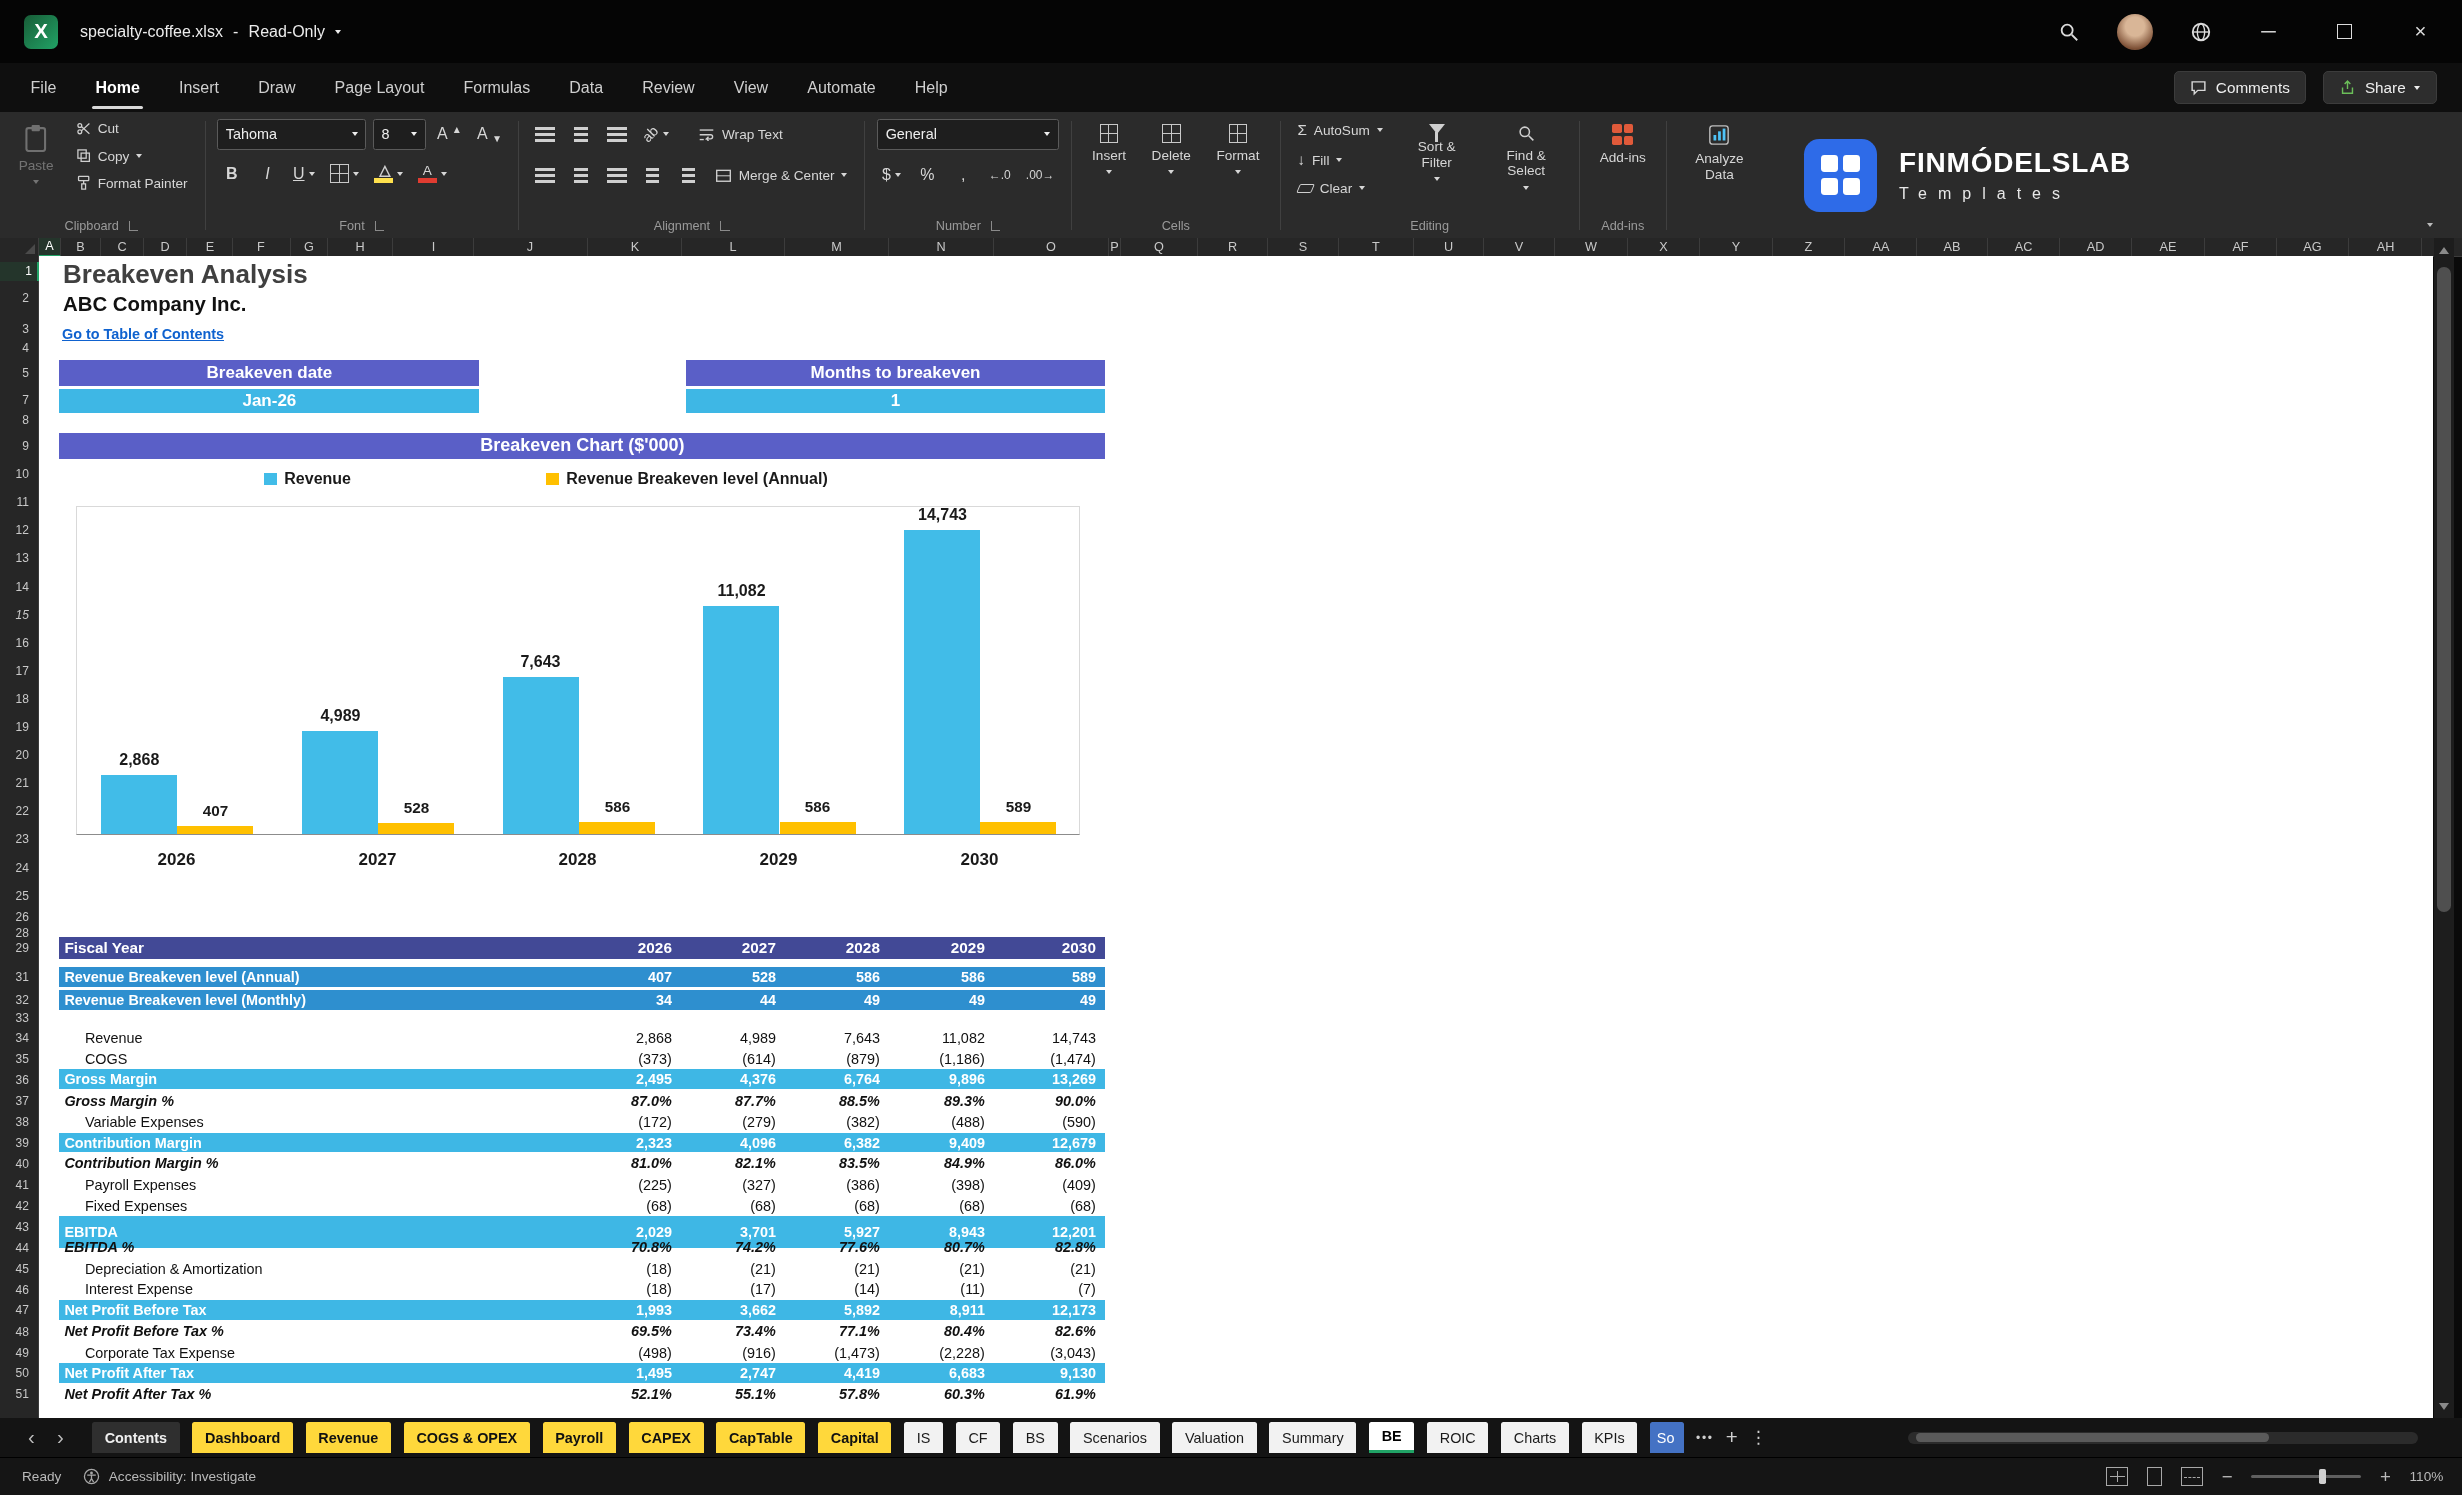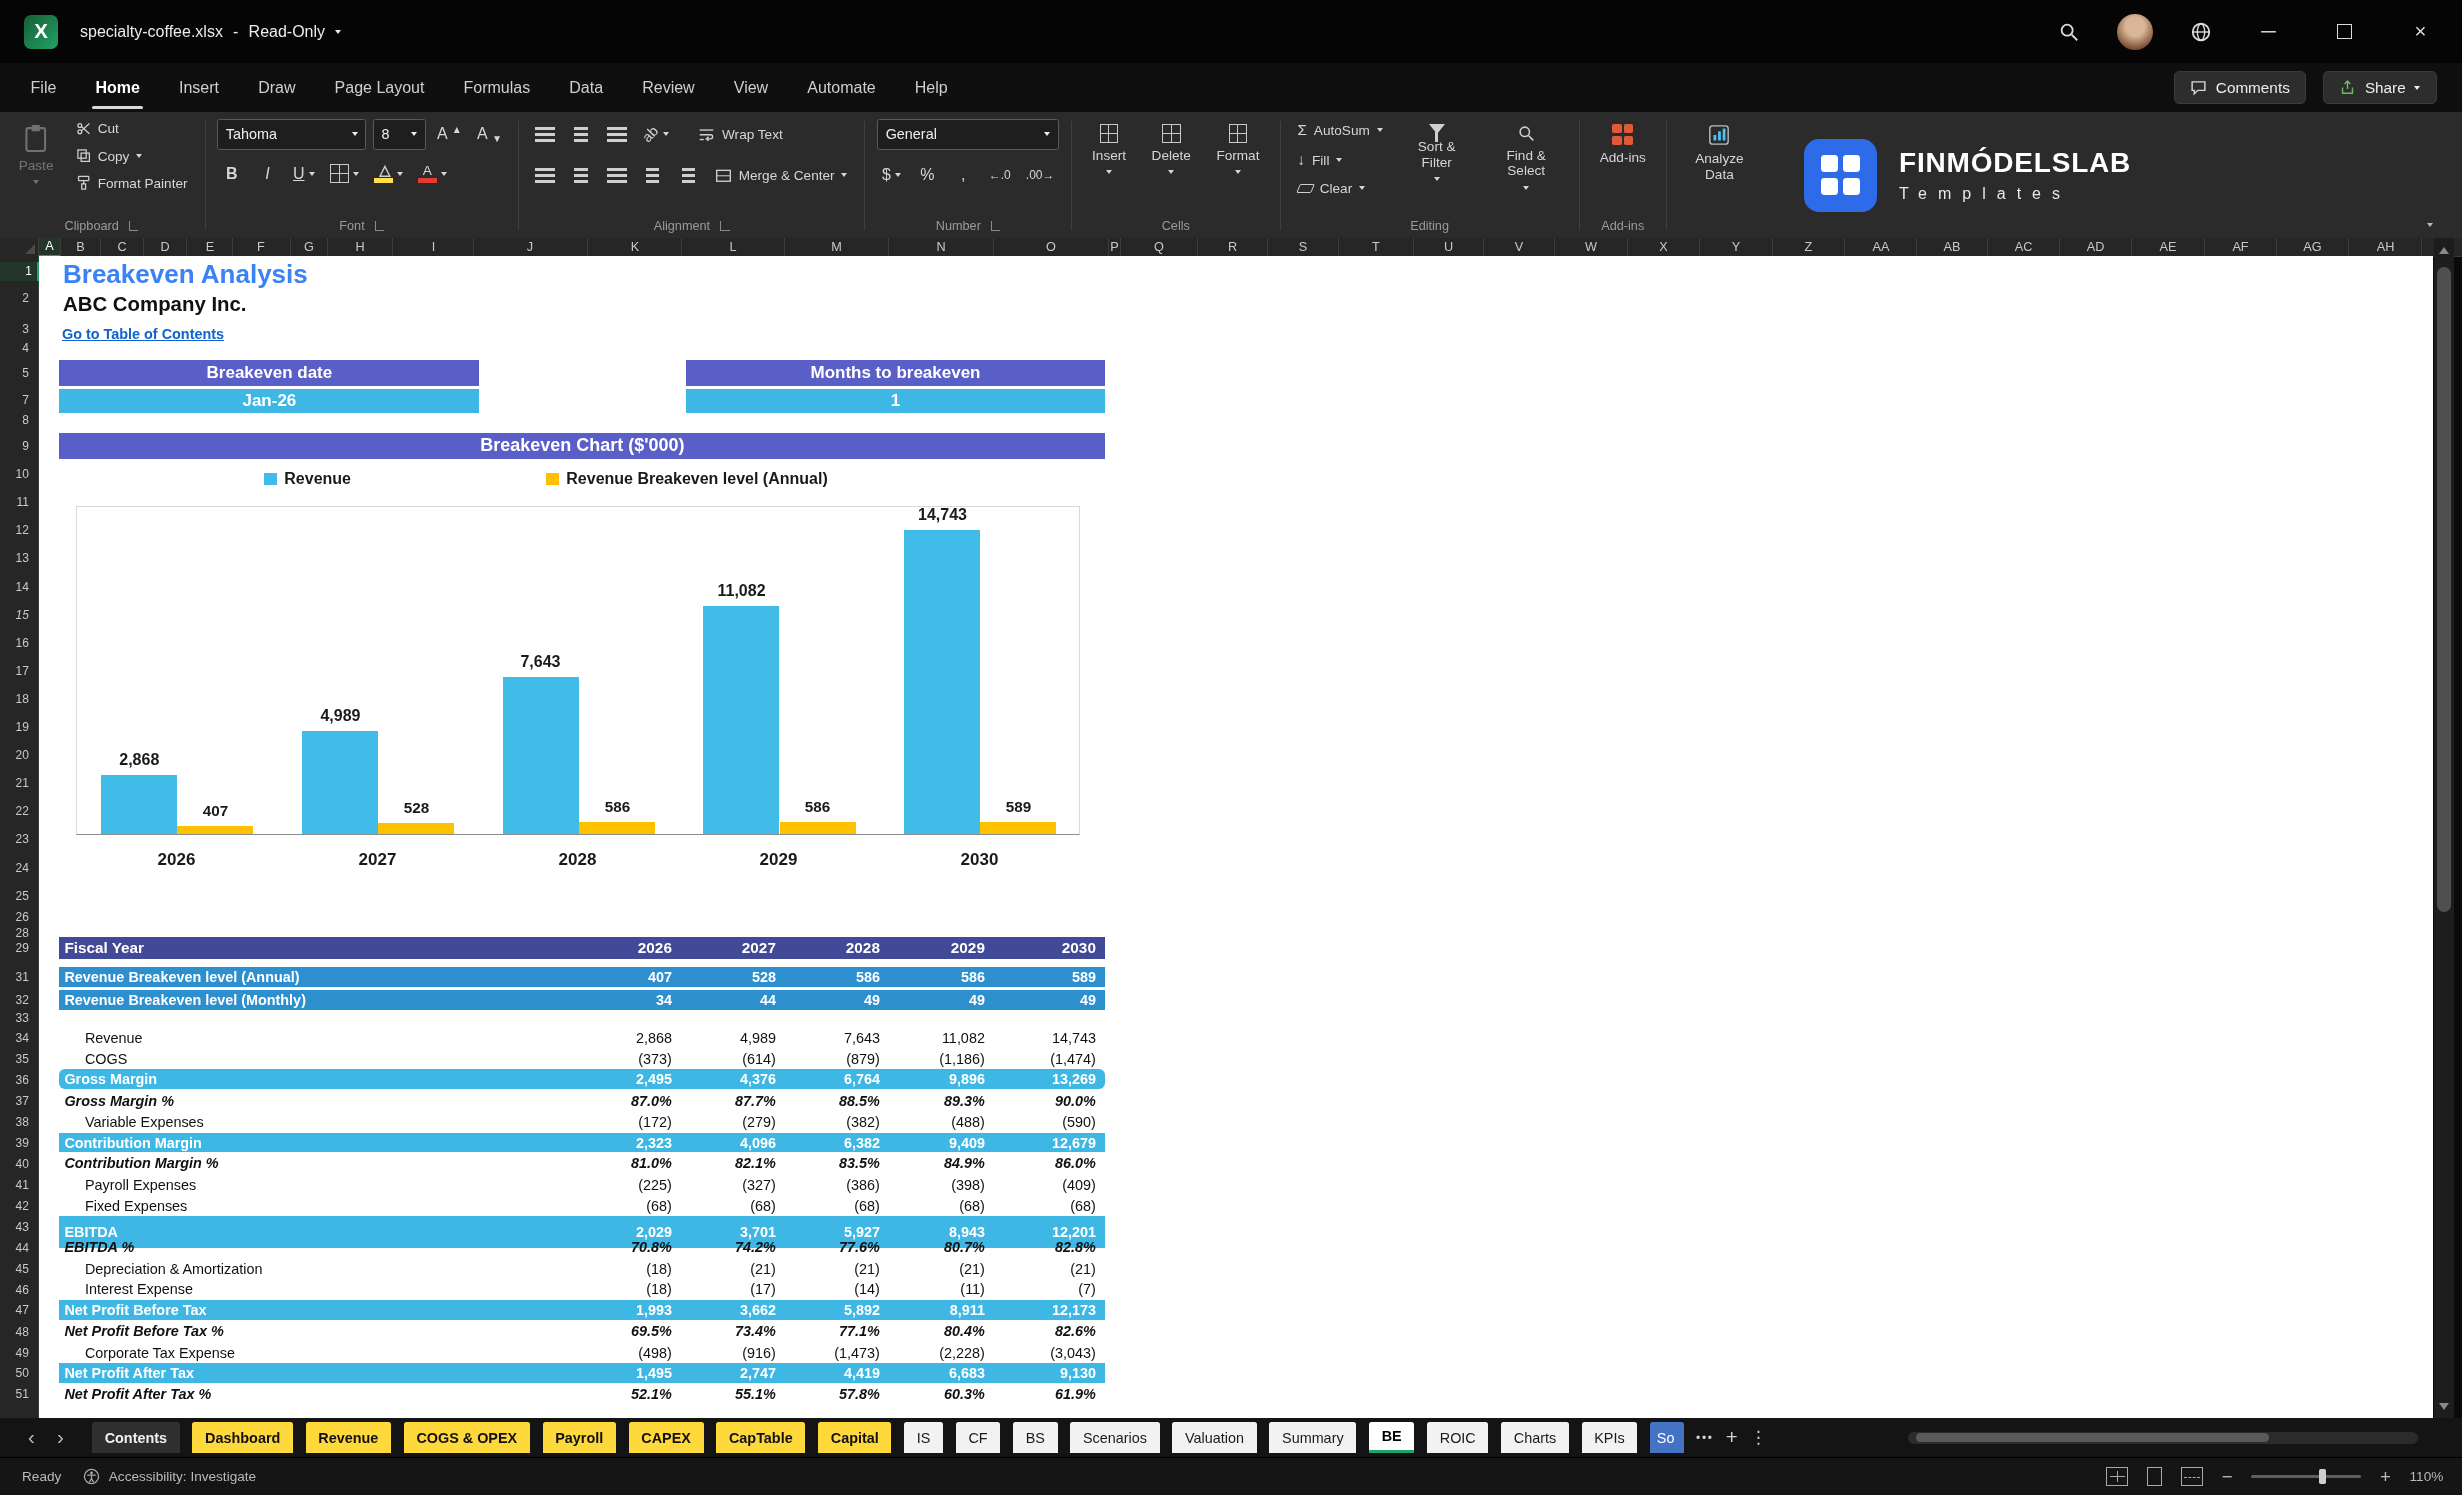--- a/index.html
+++ b/index.html
@@ -74,21 +74,21 @@
   .row-h{position:absolute;left:0;width:34px;height:18.7px;text-align:right;color:#c9c9c9;font-size:12px;line-height:18.7px;padding-right:5.1px}
   .row-h.sel{color:#fff;background:#24352b;border-right:2.5px solid #21a366;width:39px}
   .vscroll{position:absolute;left:2434px;top:238px;width:20.4px;height:1180px;background:#1d1d1d}
   .vthumb{position:absolute;left:3.4px;top:29px;width:13.6px;height:645px;background:#4f4f4f;border-radius:6.8px}
   .scroll-arrow{position:absolute;left:5.1px;width:0;height:0;border-left:5.1px solid transparent;border-right:5.1px solid transparent}
   .sa-up{top:8.5px;border-bottom:7.6px solid #8a8a8a}
   .sa-down{bottom:8.5px;border-top:7.6px solid #8a8a8a}
 
   
   .sheet{position:absolute;left:39px;top:256px;width:2394px;height:1162px;background:#fff;color:#111}
-  .sh-title{position:absolute;left:24px;top:3.4px;font-size:26px;font-weight:bold;color:#3b82f6}
+  .sh-title{position:absolute;left:24px;top:3.4px;font-size:26px;font-weight:bold;color:#404040}
   .sh-company{position:absolute;left:24px;top:37px;font-size:20.4px;font-weight:bold}
   .sh-link{position:absolute;left:23px;top:70px;font-size:14.4px;font-weight:bold;color:var(--link);text-decoration:underline}
   .pbox{position:absolute;background:var(--purple);color:#fff;font-weight:bold;display:flex;align-items:center;justify-content:center}
   .cybox{position:absolute;background:var(--cyan);color:#fff;font-weight:bold;display:flex;align-items:center;justify-content:center}
   .legend-item{position:absolute;top:214px;display:flex;align-items:center;gap:7.6px;font-size:16px;font-weight:bold;color:#1a1a1a}
   .lg-swatch{width:12.7px;height:12.7px}
   .plot{position:absolute;left:37px;top:250px;width:1004px;height:329px;border:0.8px solid #d9d9d9;border-bottom:0.8px solid #8c8c8c}
   .bar{position:absolute;bottom:0}
   .bar-label{position:absolute;width:119px;text-align:center;font-weight:bold;color:#1a1a1a}
   .xlabels{position:absolute;left:37px;top:594px;width:1004px;height:25.5px}
@@ -677,21 +677,21 @@
           <div class="tval">14,743</div>
         </div>
         <div class="trow plain" style="top: 112px; height: 20.4px; grid-template-columns: 529px 92px 104px 104px 105px 111px;">
           <div class="tlabel">COGS</div>
           <div class="tval">(373)</div>
           <div class="tval">(614)</div>
           <div class="tval">(879)</div>
           <div class="tval">(1,186)</div>
           <div class="tval">(1,474)</div>
         </div>
-        <div class="trow highlight" style="top: 132px; height: 20.4px; grid-template-columns: 529px 92px 104px 104px 105px 111px; border-radius: 6px;">
+        <div class="trow highlight" style="top: 132px; height: 20.4px; grid-template-columns: 529px 92px 104px 104px 105px 111px;">
           <div class="tlabel">Gross Margin</div>
           <div class="tval">2,495</div>
           <div class="tval">4,376</div>
           <div class="tval">6,764</div>
           <div class="tval">9,896</div>
           <div class="tval">13,269</div>
         </div>
         <div class="trow percent" style="top: 154px; height: 20.4px; grid-template-columns: 529px 92px 104px 104px 105px 111px;">
           <div class="tlabel">Gross Margin %</div>
           <div class="tval">87.0%</div>

